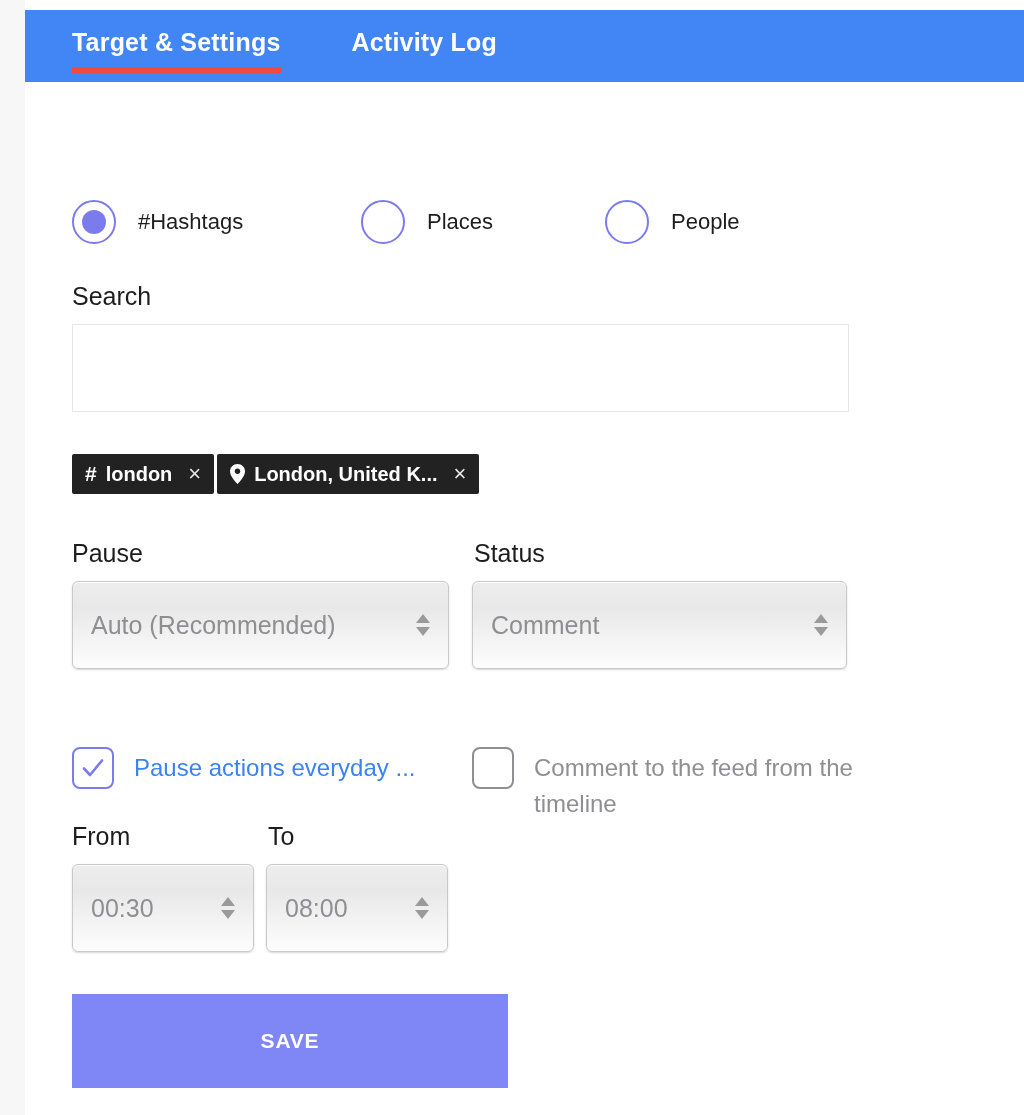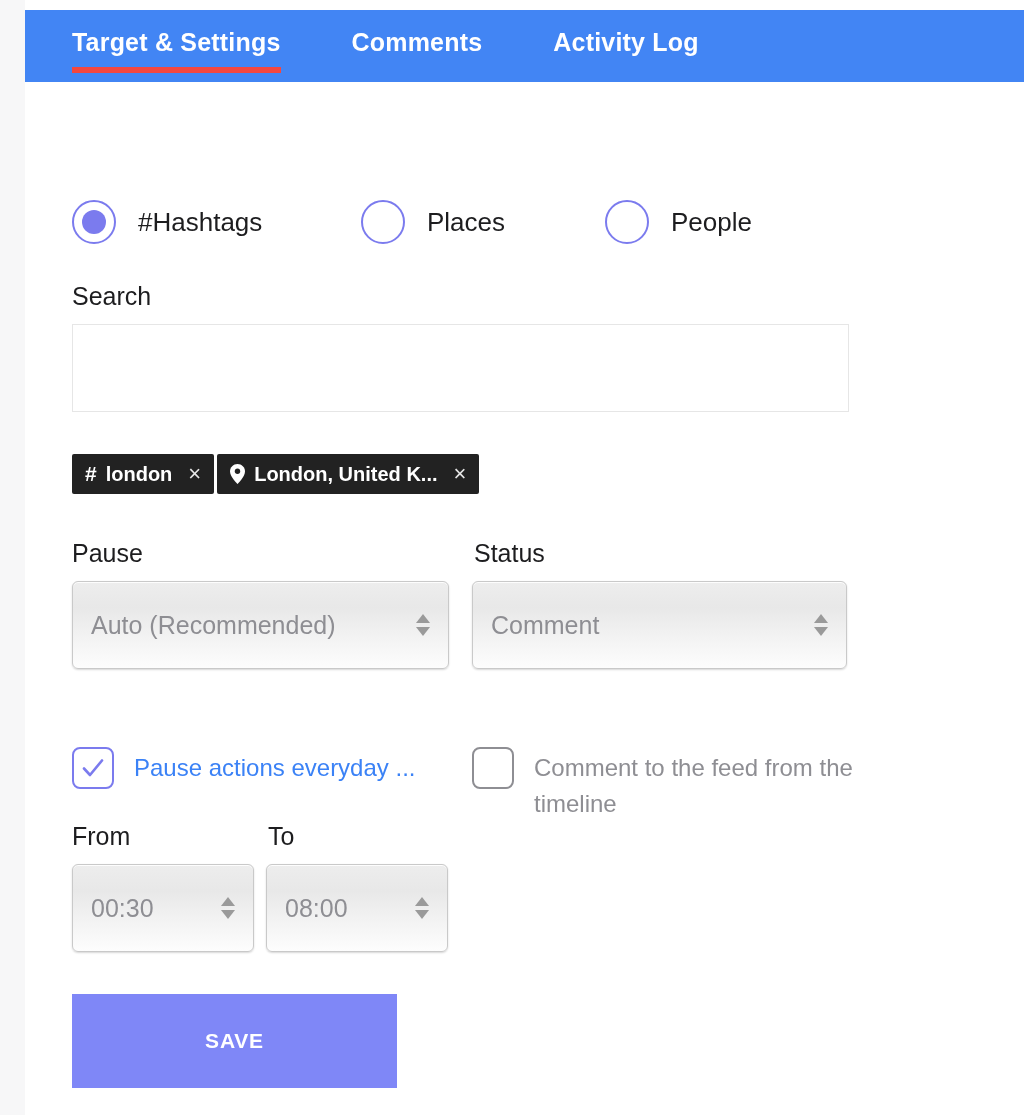--- a/index.html
+++ b/index.html
@@ -106,21 +106,21 @@
     flex: none;
   }
   .radio-box .dot {
     width: 24px;
     height: 24px;
     border-radius: 50%;
     background: #7b7bee;
   }
   .radio-label {
     margin-left: 22px;
-    font-size: 26px;
+    font-size: 22px;
     color: #1d1d1f;
     line-height: 1;
   }
   .r-hash  { position:absolute; left: 0px;   top: 0; }
   .r-place { position:absolute; left: 289px; top: 0; }
   .r-people{ position:absolute; left: 533px; top: 0; }
 
   
   .field-label {
     font-size: 25px;
@@ -267,21 +267,21 @@
   .lbl-to   { position: absolute; left: 196px; top: 718px; }
   .sel-from { left: 0;   top: 758px; width: 182px; }
   .sel-to   { left: 194px; top: 758px; width: 182px; }
   .sel-from .ns-text, .sel-to .ns-text { padding-left: 18px; font-size: 25px; }
 
   
   .save-btn {
     position: absolute;
     left: 0;
     top: 888px;
-    width: 325px;
+    width: 436px;
     height: 94px;
     background: #7f87f7;
     border: none;
     color: #ffffff;
     font-size: 21px;
     font-weight: 700;
     letter-spacing: 0.8px;
     font-family: inherit;
     cursor: pointer;
     display: flex;
@@ -291,21 +291,20 @@
 </style>
 </head>
 <body>
 
 <div id="root">
   <div class="card"></div>
 
   <div class="tabbar">
     <div class="tabs">
       <div class="tab active">Target &amp; Settings</div>
-      <div class="tab">Comments</div>
       <div class="tab">Activity Log</div>
     </div>
   </div>
 
   <div class="body">
     <div class="inner">
 
       <div class="radio-row" style="width:760px;height:44px;">
         <div class="radio-item r-hash">
           <span class="radio-box">

